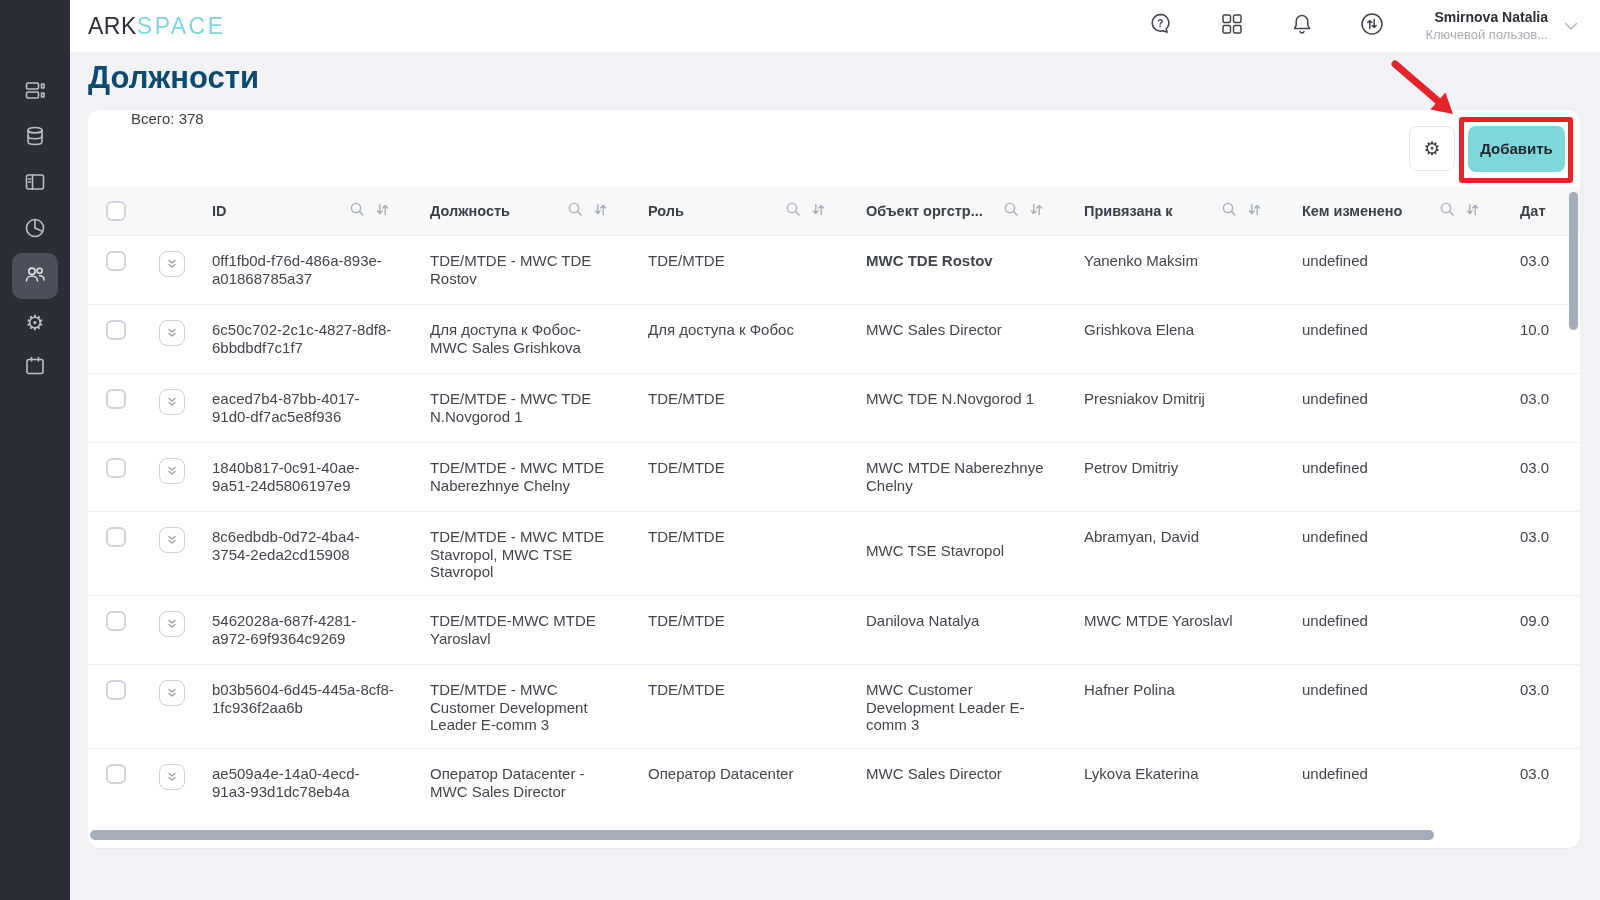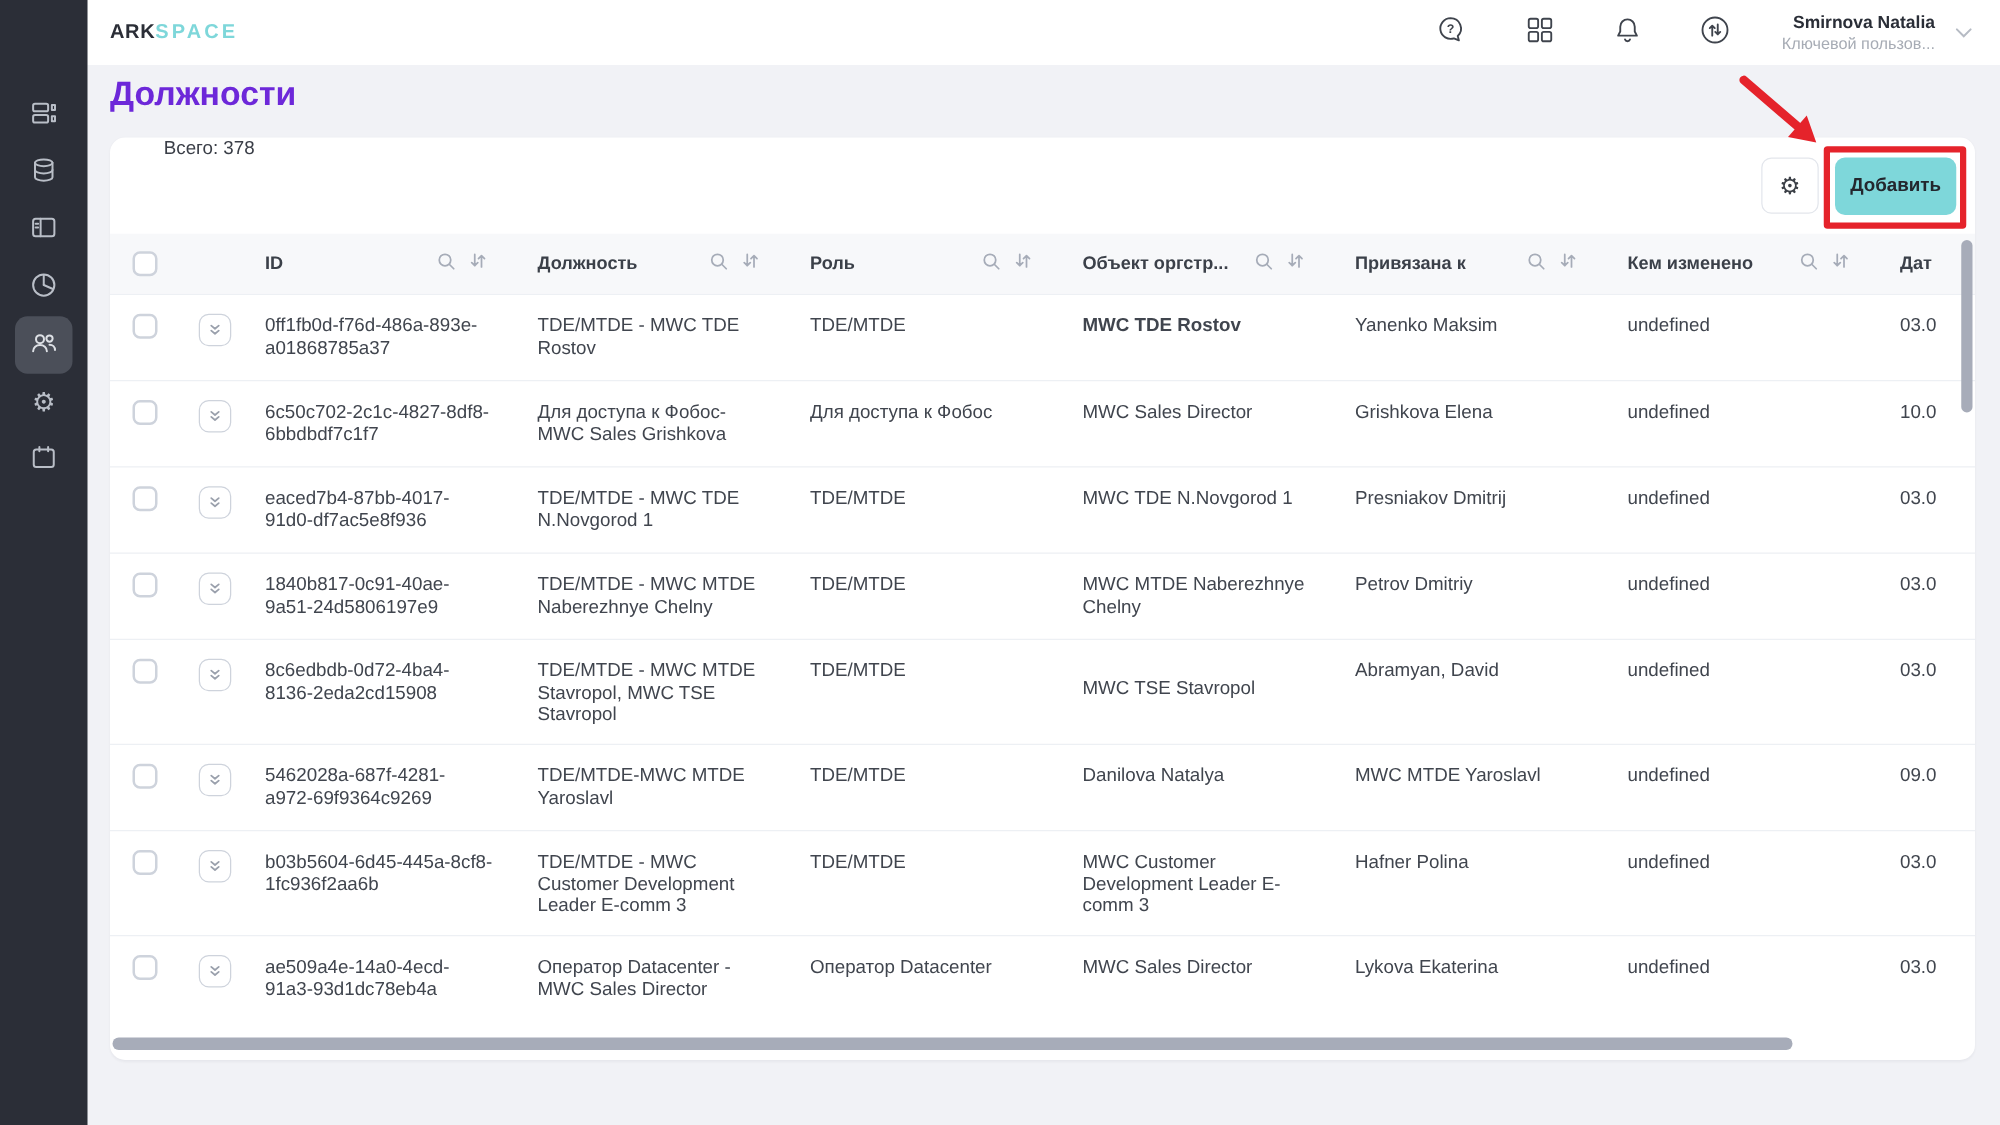--- a/index.html
+++ b/index.html
@@ -10,32 +10,32 @@
     background:#f1f2f6; color:#40454e;
   }
   
   .sidebar { position:absolute; left:0; top:0; width:70px; height:900px; background:#2b2e37; padding-top:69px; z-index:3; }
   .side-item { width:46px; height:46px; margin:0 auto; border-radius:10px; display:flex; align-items:center; justify-content:center; color:#b9bec7; }
   .side-item.active { background:#4b4f59; color:#dde0e5; }
   .side-item svg { stroke:currentColor; fill:none; stroke-width:1.6; stroke-linecap:round; stroke-linejoin:round; }
   .gear-glyph { font-size:21px; line-height:1; }
   
   .topbar { position:absolute; left:70px; top:0; width:1530px; height:52px; background:#ffffff; display:flex; align-items:center; padding:0 22px 0 18px; }
-  .logo { font-size:16px; font-weight:bold; letter-spacing:.5px; color:#2b2e37; }
+  .logo { font-size:23px; font-weight:normal; letter-spacing:.5px; color:#2b2e37; }
   .logo .accent { color:#7ed7da; letter-spacing:2.5px; }
   .topbar-right { margin-left:auto; display:flex; align-items:center; }
   .tb-icon { width:26px; height:26px; margin-left:44px; display:flex; align-items:center; justify-content:center; color:#3f444d; }
   .tb-icon svg { stroke:currentColor; fill:none; stroke-width:1.5; stroke-linecap:round; stroke-linejoin:round; }
   .user-block { margin-left:40px; text-align:right; line-height:1.25; }
   .user-name { font-size:14px; font-weight:bold; color:#2a2e37; }
   .user-role { font-size:13px; color:#a7acb5; }
   .user-chevron { margin-left:16px; color:#b6bbc4; display:flex; }
   .user-chevron svg { stroke:currentColor; fill:none; stroke-width:1.6; stroke-linecap:round; }
   
-  .page-title { position:absolute; left:88px; top:60px; font-size:27px; font-weight:bold; color:#6d28d9; z-index:2; }
+  .page-title { position:absolute; left:88px; top:60px; font-size:31px; font-weight:bold; color:#0c4a6e; z-index:2; }
   .card { position:absolute; left:88px; top:110px; width:1492px; height:738px; background:#fff; border-radius:12px; overflow:hidden; box-shadow:0 1px 2px rgba(40,45,60,.05); z-index:1; }
   .toolbar { height:77px; display:flex; padding:0 15px 0 19px;margin-left:24px; }
   .total-label { font-size:15px; color:#3a3e47; }
   .toolbar-buttons { margin-left:auto; display:flex; align-items:center; gap:13px; }
   .settings-btn { width:46px; height:45px; border:1px solid #e3e6ec; border-radius:8px; background:#fff; display:flex; align-items:center; justify-content:center; font-size:19px; color:#3c4047; cursor:pointer; }
   .add-btn { width:97px; height:46px; border:none; border-radius:8px; background:#7ed7da; font-family:inherit; font-size:15px; font-weight:600; color:#23272e; cursor:pointer; }
   
   .tbl { width:1570px; }
   .thead { display:flex; align-items:center; height:48px; background:#f7f8fa; }
   .cell-sel { width:56px; display:flex; justify-content:center; flex-shrink:0; }
@@ -359,21 +359,21 @@
             <span class="checkbox"></span>
           </div>
           <div class="cell-exp">
             <span class="expand-btn">
               <svg width="12" height="12" viewBox="0 0 12 12" fill="none" stroke="#9aa0ac" stroke-width="1.4" stroke-linecap="round" stroke-linejoin="round">
                 <polyline points="3,2.5 6,5 9,2.5"></polyline>
                 <polyline points="3,6.5 6,9 9,6.5"></polyline>
               </svg>
             </span>
           </div>
-          <div class="td" style="width: 218px;">8c6edbdb-0d72-4ba4-8136-2eda2cd15908</div>
+          <div class="td" style="width: 218px;">8c6edbdb-0d72-4ba4-3754-2eda2cd15908</div>
           <div class="td" style="width: 218px;">TDE/MTDE - MWC MTDE Stavropol, MWC TSE Stavropol</div>
           <div class="td" style="width: 218px;">TDE/MTDE</div>
           <div class="td" style="width: 218px; margin-top: 14px;">MWC TSE Stavropol</div>
           <div class="td" style="width: 218px;">Abramyan, David</div>
           <div class="td" style="width: 218px;">undefined</div>
           <div class="td" style="width: 150px;">03.0</div>
         </div>
         <div class="row">
           <div class="cell-sel">
             <span class="checkbox"></span>

